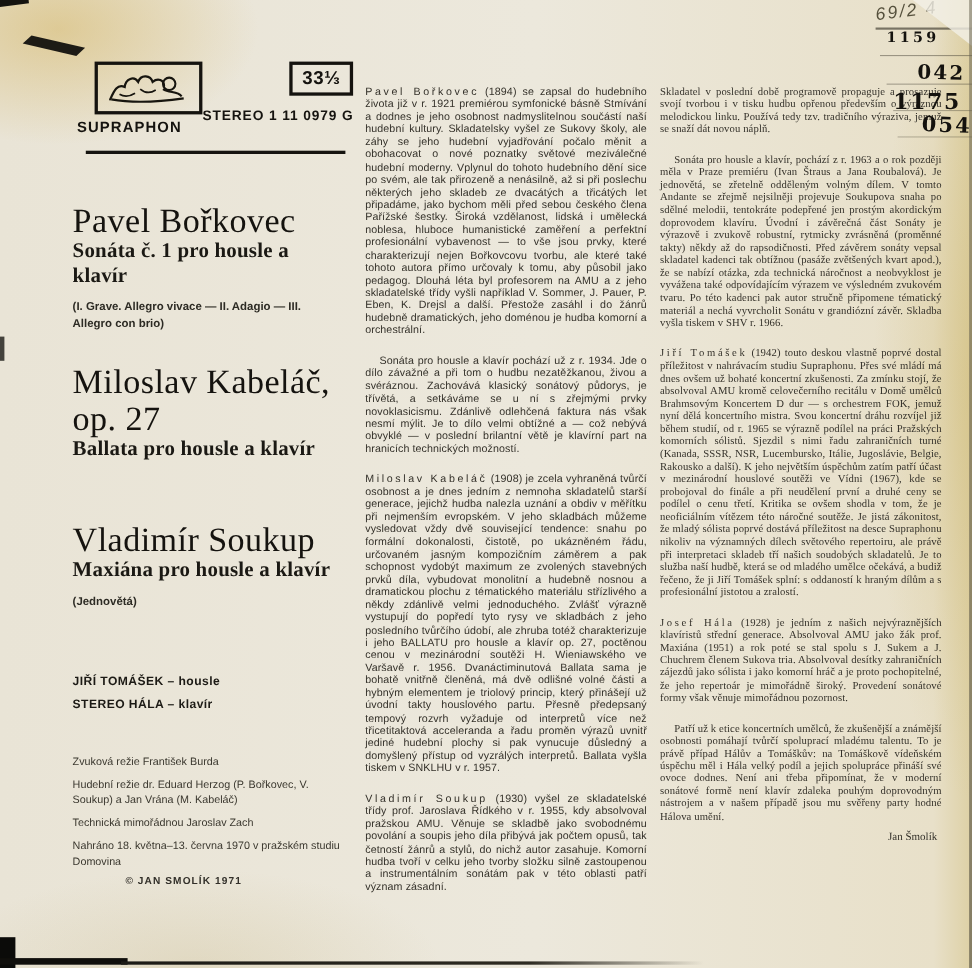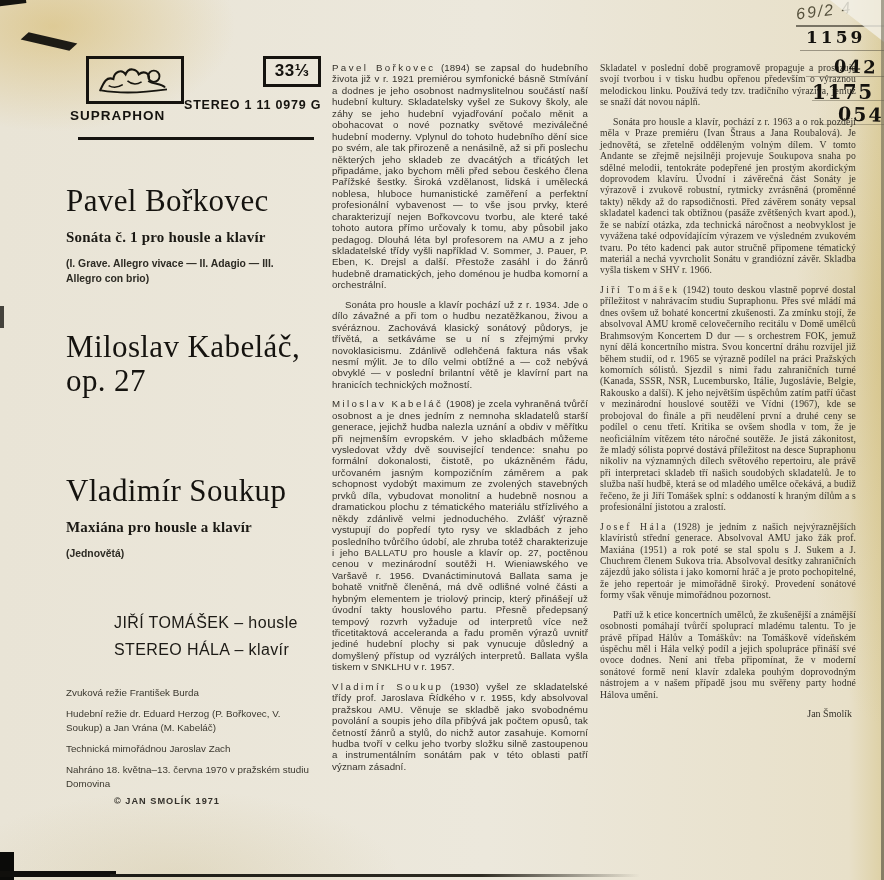--- a/index.html
+++ b/index.html
@@ -22,57 +22,57 @@
   .header-row{display:flex;justify-content:space-between;align-items:flex-start;}
   .logo-wrap{margin-left:20px;}
   .logo-box{width:92px;height:42px;border:3px solid #15130f;display:flex;align-items:center;justify-content:center;background:transparent;}
   .brand-name{font-weight:bold;font-size:13.5px;letter-spacing:1px;margin-top:4px;margin-left:-16px;color:#15130f;}
   .speed{text-align:right;}
   .speed-box{display:inline-block;border:3px solid #15130f;font-weight:bold;font-size:17px;padding:2px 9px 3px 9px;letter-spacing:0.5px;color:#15130f;}
   .catalog{font-weight:bold;font-size:12.5px;letter-spacing:0.8px;margin-top:11px;white-space:nowrap;color:#15130f;}
   .rule{position:absolute;left:78px;top:137px;width:236px;height:3px;background:#161410;}
 
   .work-name{font-family:"Liberation Serif",serif;font-size:31px;line-height:1.1;font-weight:400;letter-spacing:0.4px;color:#15130f;}
-  .work-sub{font-family:"Liberation Serif",serif;font-size:15px;font-weight:700;letter-spacing:0.2px;margin-top:11px;color:#1b1914;}
+  .work-sub{font-family:"Liberation Serif",serif;font-size:19px;font-weight:700;letter-spacing:0.2px;margin-top:0;color:#1b1914;}
   .work-movements{font-size:10.4px;font-weight:700;margin-top:10px;line-height:1.45;width:228px;color:#2d2b24;}
   .blk-work1{top:184px;}
   .blk-work2{top:330px;}
   .blk-work3{top:474px;}
 
   .blk-performers{top:614px;}
-  .performer{font-weight:normal;font-size:16px;letter-spacing:0.4px;margin-bottom:9px;color:#1c1a15;margin-left:48px;}
+  .performer{font-weight:bold;font-size:11px;letter-spacing:0.4px;margin-bottom:9px;color:#1c1a15;}
 
   .blk-credits{top:686px;}
   .credit{font-size:9.8px;line-height:1.42;color:#3b382f;margin:0 0 7px 0;width:248px;}
 
   .blk-copyright{top:796px;padding-left:48px;}
   .copyright{font-size:9.2px;font-weight:bold;letter-spacing:1px;color:#33302a;}
 
   
   .bio-col{position:absolute;top:62px;width:256px;}
   .col-mid{left:332px;}
   .col-right{left:600px;font-family:Liberation Serif, serif;}
   .bio-p{
     font-size:9.7px;line-height:1.18;text-align:justify;color:#34312a;
-    margin:0 0 8px 0;letter-spacing:0.1px;
+    margin:16px 0 8px 0;letter-spacing:0.1px;
   }
   .bio-p.indent{text-indent:13px;}
   .lead{letter-spacing:2.4px;}
   .signature{text-align:right;font-size:10px;color:#34312a;padding-right:4px;margin-top:0;}
 
   
   .handwritten{
     position:absolute;left:796px;top:2px;font-size:16px;font-style:italic;
     color:#55503c;transform:rotate(-7deg);letter-spacing:2px;white-space:nowrap;
   }
   .stamp{
     position:absolute;font-family:"DejaVu Serif",serif;font-weight:700;
     color:#14120e;white-space:nowrap;
   }
-  .stamp-1{left:806px;top:27px;font-size:17px;letter-spacing:3px;}
+  .stamp-1{left:806px;top:27px;font-size:13px;letter-spacing:3px;}
   .stamp-2{left:834px;top:56px;font-size:18px;letter-spacing:2px;transform:rotate(1.5deg);}
   .stamp-3{left:812px;top:80px;font-size:20px;letter-spacing:1.5px;}
   .stamp-4{left:838px;top:103px;font-size:19px;letter-spacing:2px;transform:rotate(2deg);}
   .stamp-line{position:absolute;background:#3c382c;height:1px;}
   .sl-1{left:796px;top:25px;width:88px;height:2px;opacity:.65;}
   .sl-2{left:800px;top:50px;width:84px;opacity:.45;}
   .sl-3{left:806px;top:76px;width:78px;opacity:.40;}
   .sl-4{left:812px;top:100px;width:72px;opacity:.35;}
   .sl-5{left:816px;top:124px;width:68px;opacity:.30;}
 
@@ -121,20 +121,21 @@
     </div>
     <div class="work-sub">Sonáta č. 1 pro housle a klavír</div>
     <div class="work-movements">(I. Grave. Allegro vivace — II. Adagio — III. Allegro con brio)</div>
   </div>
 
   <div class="blk blk-work2">
     <div class="work-name">
       <div>Miloslav Kabeláč,</div>
       <div>op. 27</div>
     </div>
+    <div class="work-sub">Ballata pro housle a klavír</div>
   </div>
 
   <div class="blk blk-work3">
     <div class="work-name">
       <div>Vladimír Soukup</div>
       <div></div>
     </div>
     <div class="work-sub">Maxiána pro housle a klavír</div>
     <div class="work-movements">(Jednovětá)</div>
   </div>

